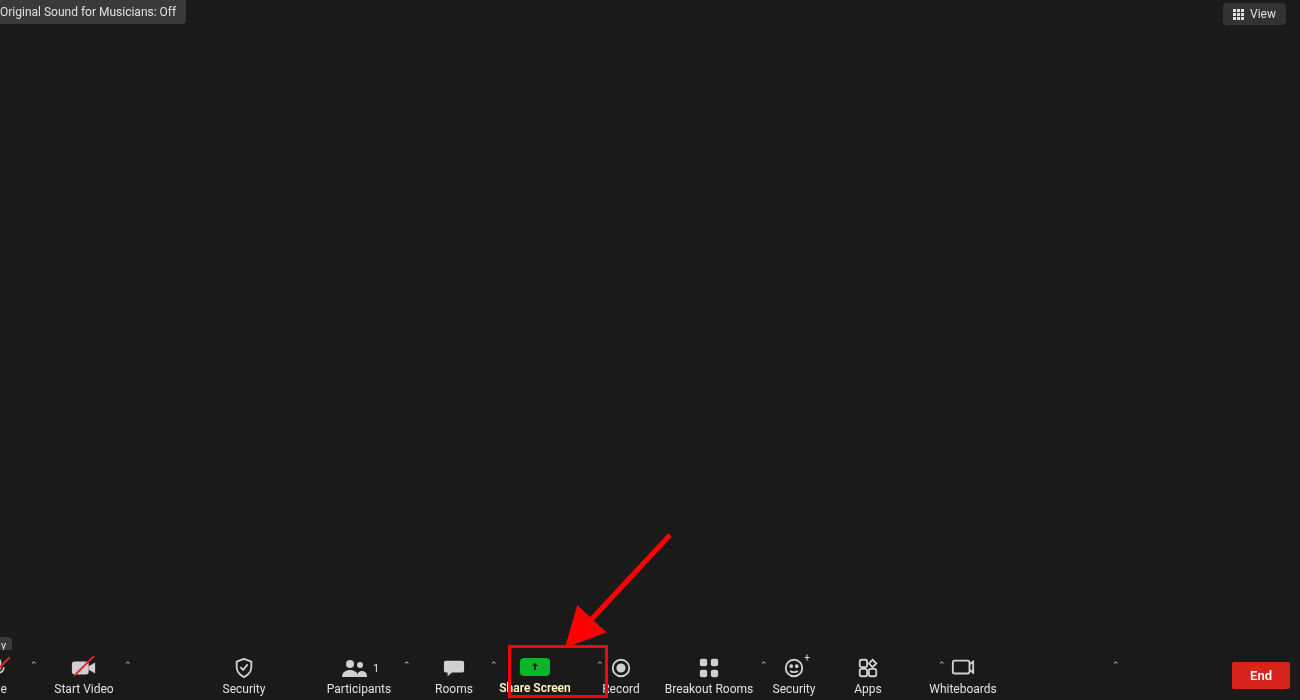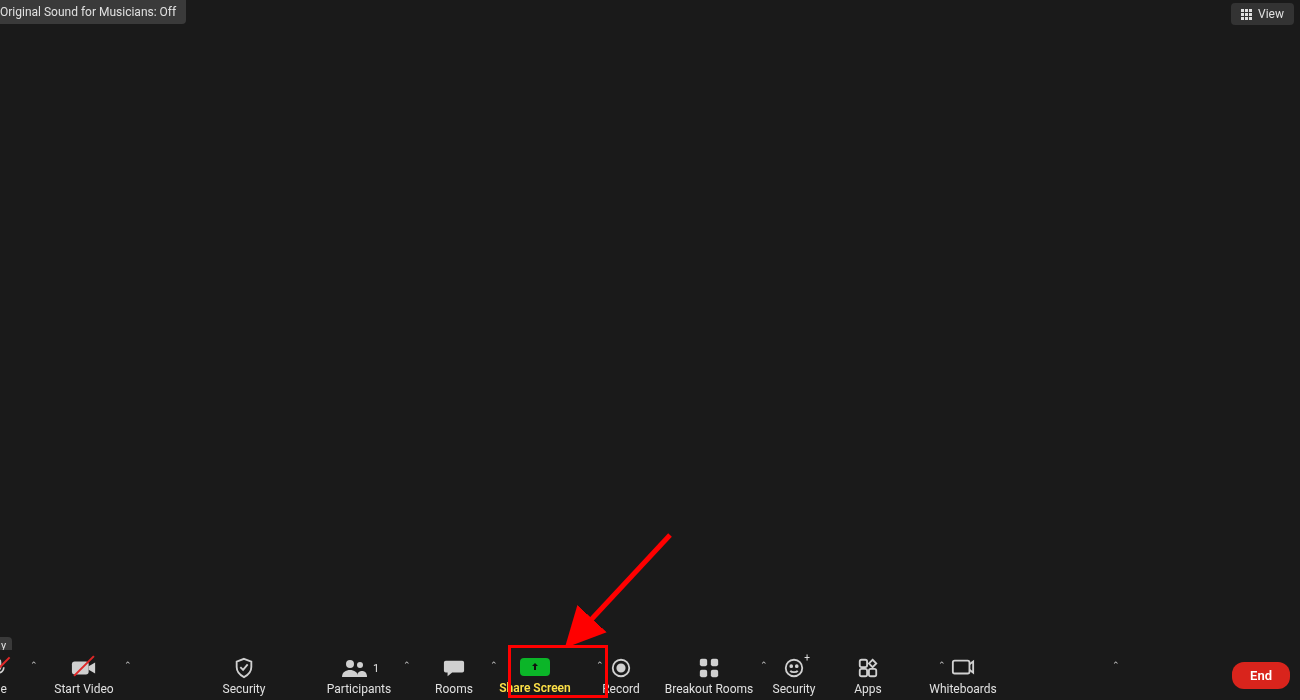--- a/index.html
+++ b/index.html
@@ -9,21 +9,21 @@
       background: #1a1a1a;
       font-family: -apple-system, BlinkMacSystemFont, "Segoe UI", Roboto, Helvetica, Arial, sans-serif;
       color: #e0e0e0;
       overflow: hidden;
       position: relative;
     }
     .topbar {
       position: absolute;
       top: 0;
       left: 0;
-      right: 0;
+      right: 8px;
       height: 26px;
       display: flex;
       justify-content: space-between;
       align-items: flex-start;
     }
     .original-sound {
       background: #3a3a3a;
       color: #e0e0e0;
       font-size: 12px;
       padding: 5px 10px 5px 0;
@@ -127,21 +127,21 @@
       width: 30px;
       height: 18px;
       background: #0bb528;
       border-radius: 4px;
       display: flex;
       align-items: center;
       justify-content: center;
       position: relative;
     }
     .share-green svg { width: 10px; height: 10px; }
-    .share-label { color: #fde047; font-weight: 600; font-size: 12px; }
+    .share-label { color: #fef9c3; font-weight: 600; font-size: 12px; }
     .record-icon svg { width: 22px; height: 22px; }
     .cc-icon {
       width: 26px;
       height: 18px;
       border: 2px solid #d0d0d0;
       border-radius: 4px;
       display: flex;
       align-items: center;
       justify-content: center;
       font-size: 10px;
@@ -159,21 +159,21 @@
       color: #e0e0e0;
     }
     .apps-icon svg { width: 22px; height: 22px; }
     .whiteboards-icon svg { width: 24px; height: 20px; }
     .end-btn {
       background: #d9241c;
       color: #ffffff;
       font-size: 13px;
       font-weight: 600;
       padding: 6px 18px;
-      border-radius: 12px;
+      border-radius: 2px;
       margin-right: 10px;
     }
     .highlight-box {
       position: absolute;
       border: 3px solid #ff0000;
       pointer-events: none;
     }
     .arrow {
       position: absolute;
       pointer-events: none;

